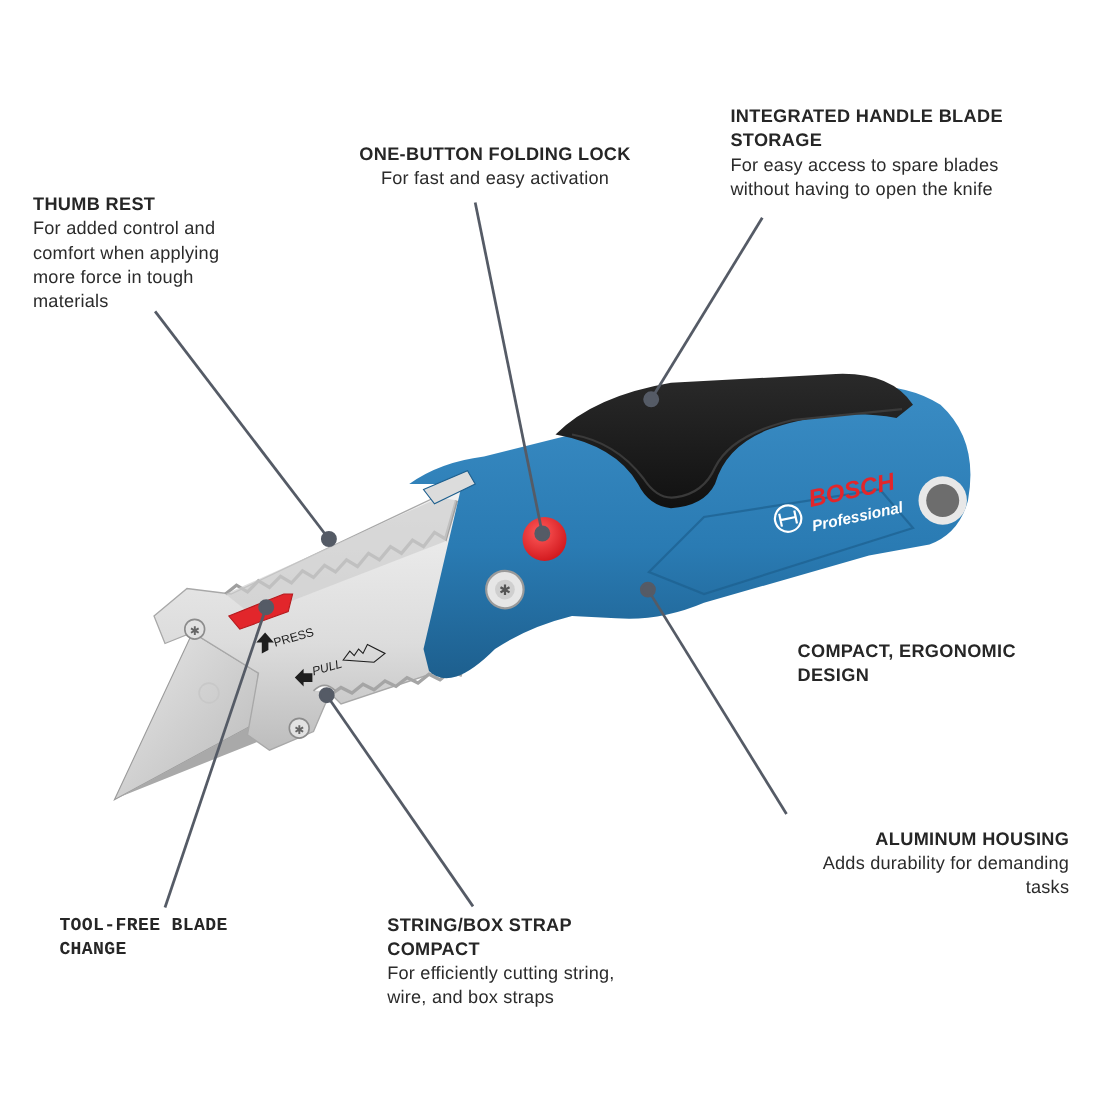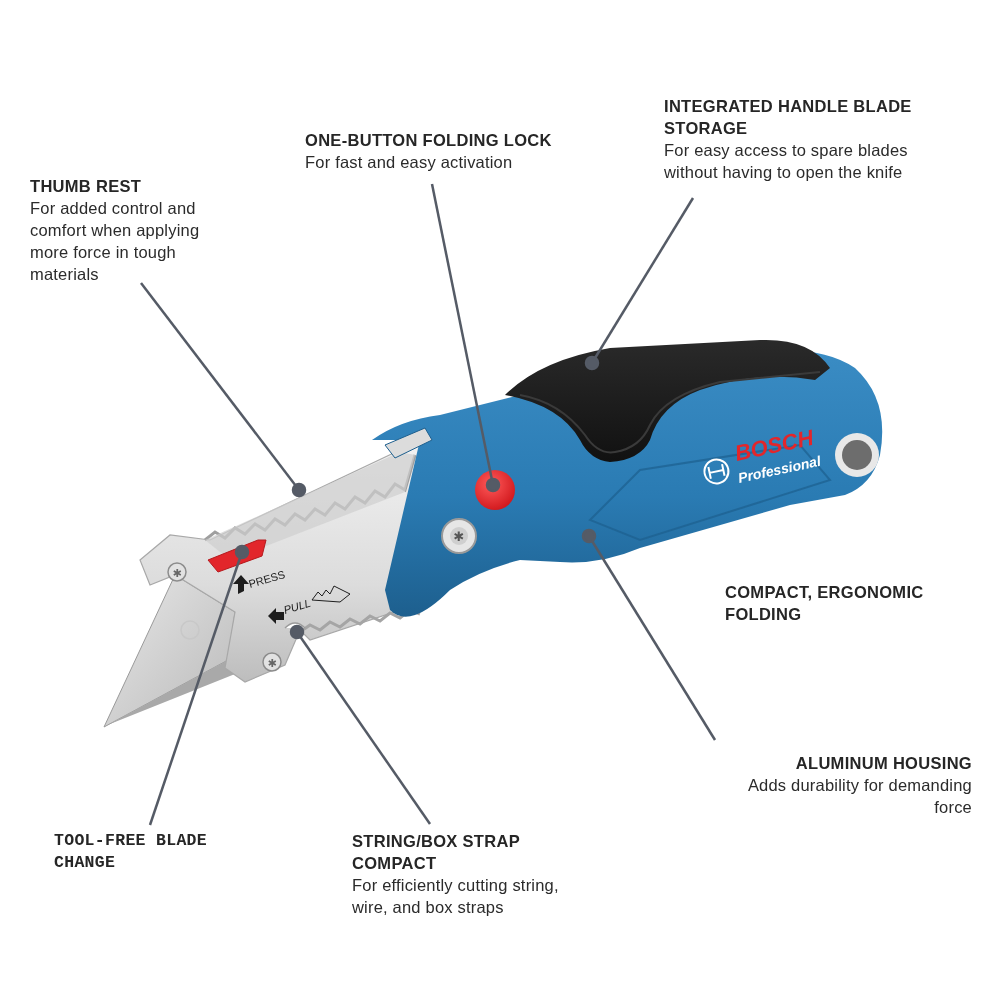--- a/index.html
+++ b/index.html
@@ -115,41 +115,41 @@
 </svg>
 
 <div class="callout" style="left:30px; top:175px; width:240px;">
   <div class="title">THUMB REST</div>
   <div class="desc">For added control and
 comfort when applying
 more force in tough
 materials</div>
 </div>
 
-<div class="callout" style="left:305px; top:129px; width:290px;">
+<div class="callout" style="left:305px; top:129px; width:290px;text-align:center;">
   <div class="title">ONE-BUTTON FOLDING LOCK</div>
   <div class="desc">For fast and easy activation</div>
 </div>
 
 <div class="callout" style="left:664px; top:95px; width:320px;">
   <div class="title">INTEGRATED HANDLE BLADE
 STORAGE</div>
   <div class="desc">For easy access to spare blades
 without having to open the knife</div>
 </div>
 
 <div class="callout" style="left:725px; top:581px; width:270px;">
   <div class="title">COMPACT, ERGONOMIC
-FOLDING</div>
+DESIGN</div>
 </div>
 
 <div class="callout" style="left:672px; top:752px; width:300px;text-align:right;">
   <div class="title">ALUMINUM HOUSING</div>
   <div class="desc">Adds durability for demanding
-force</div>
+tasks</div>
 </div>
 
 <div class="callout" style="left:54px; top:830px; width:260px;font-family:Liberation Mono, monospace;">
   <div class="title">TOOL-FREE BLADE
 CHANGE</div>
 </div>
 
 <div class="callout" style="left:352px; top:830px; width:260px;">
   <div class="title">STRING/BOX STRAP
 COMPACT</div>

